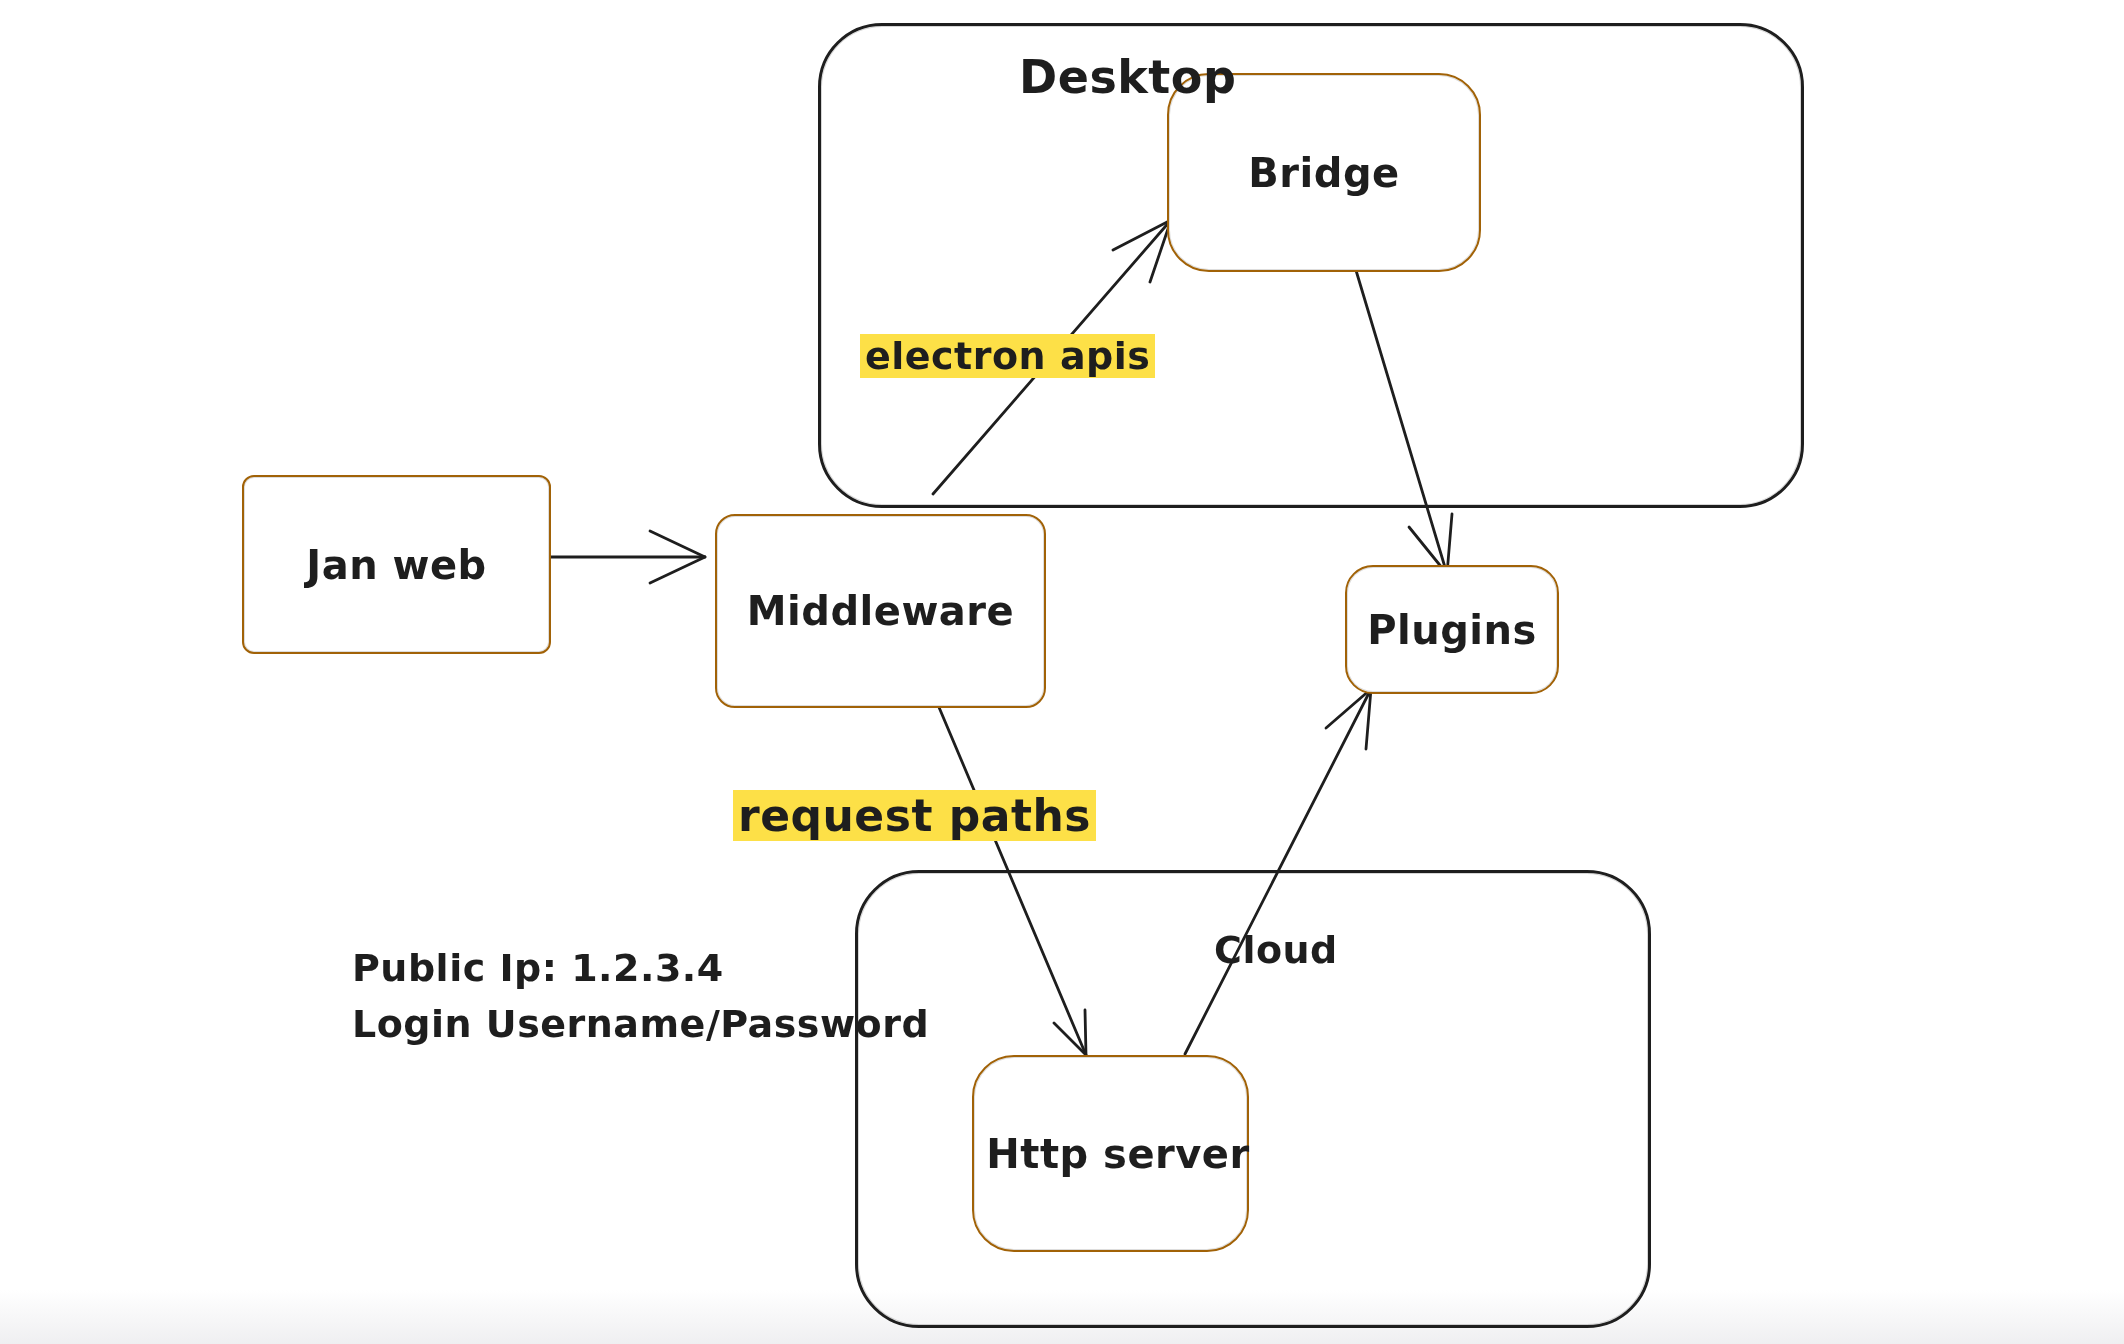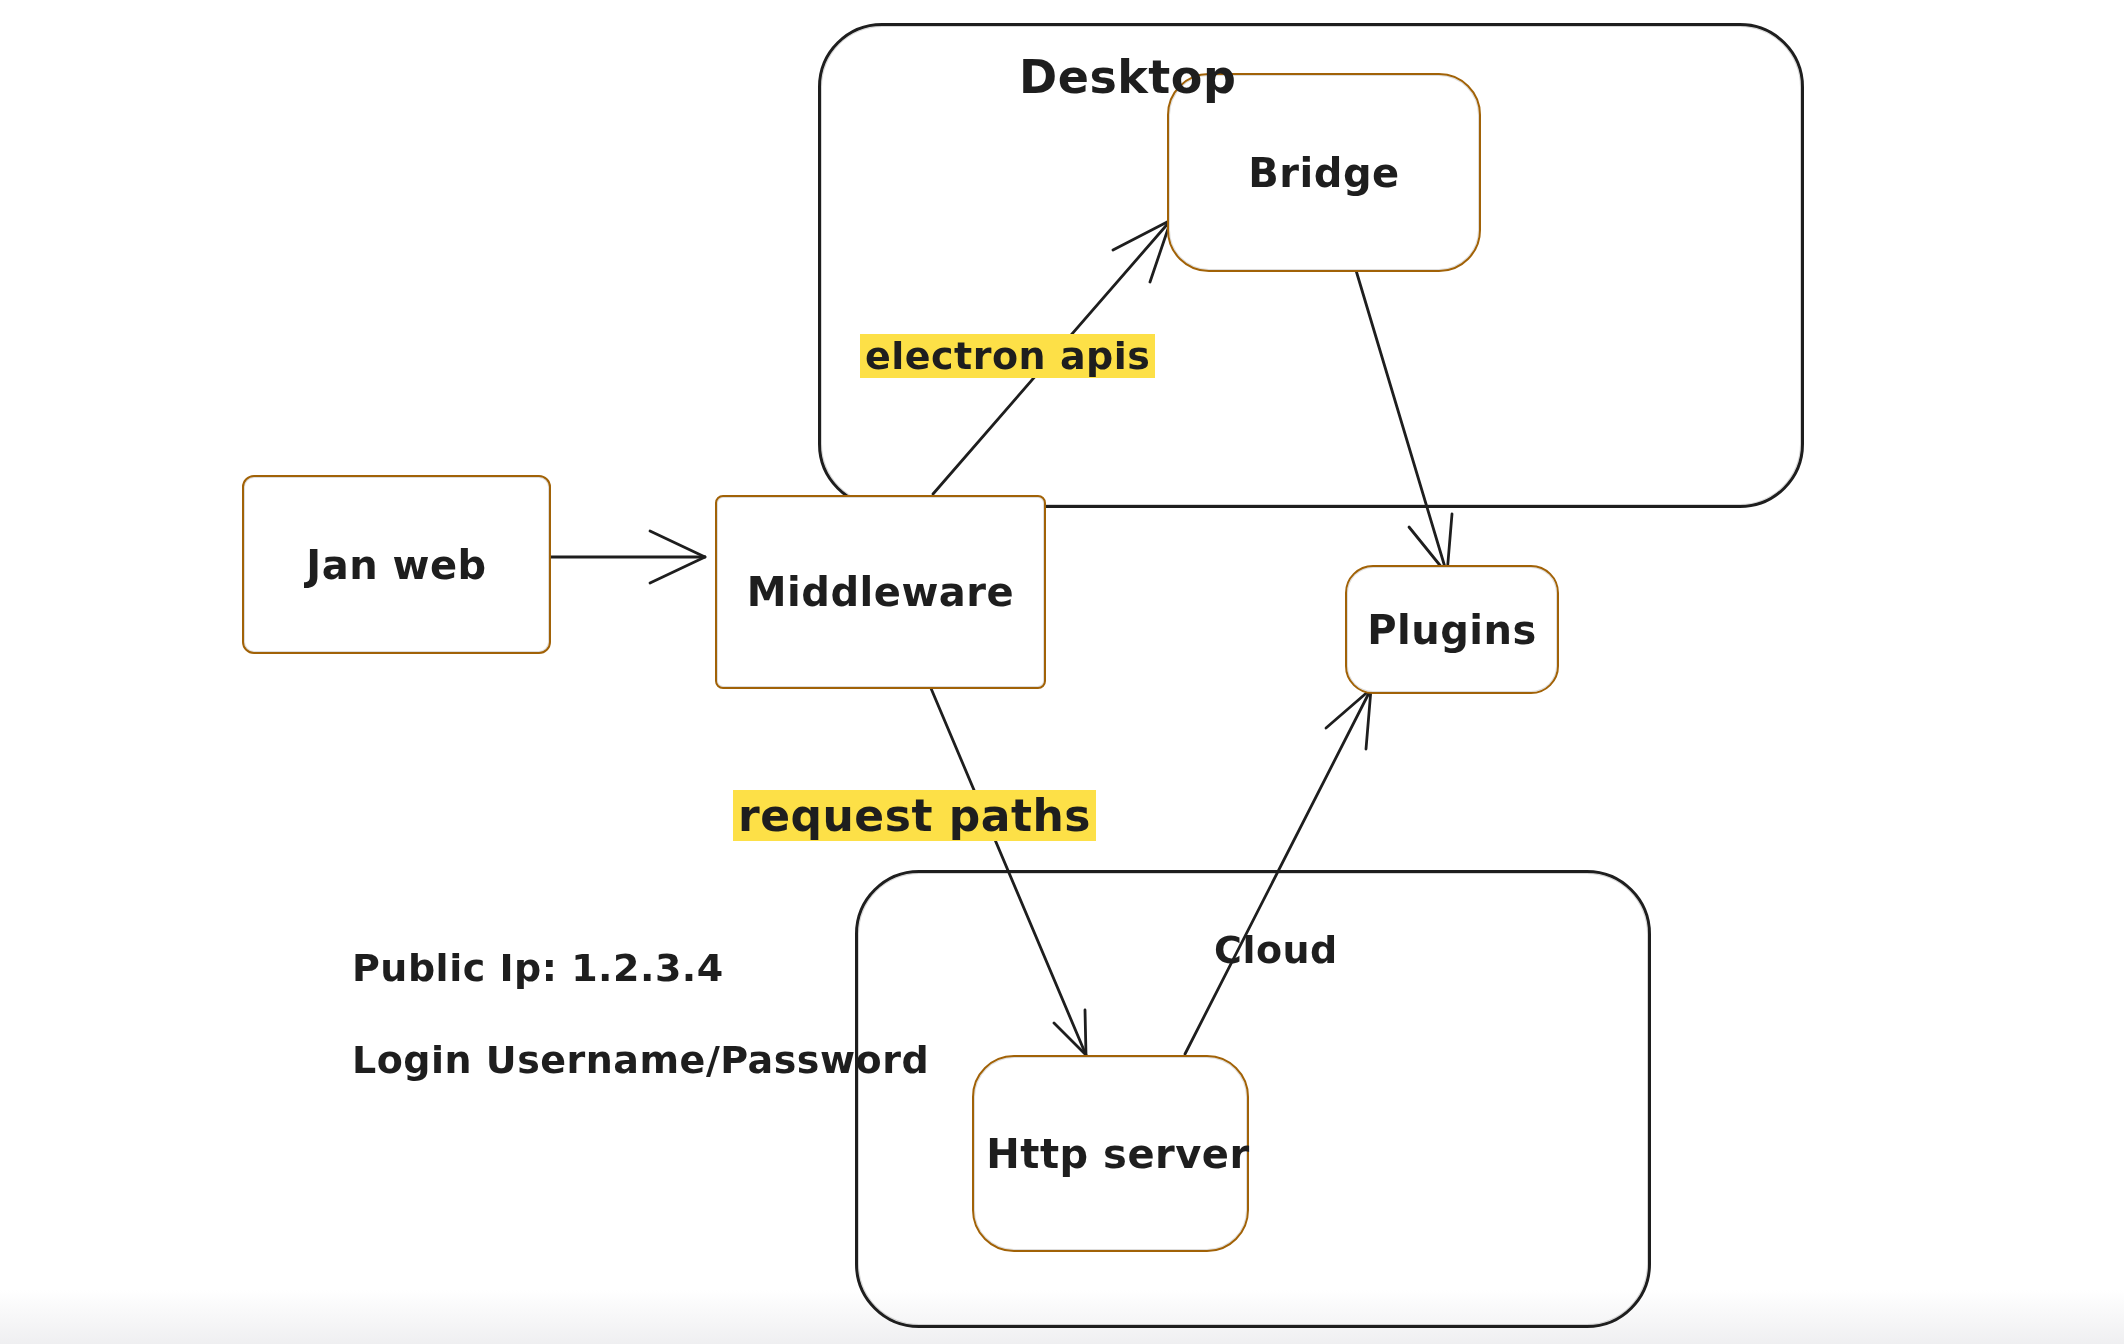--- a/index.html
+++ b/index.html
@@ -66,31 +66,31 @@
     z-index: 4;
   }
   .edge-label {
     background: #fde047;
     padding: 0 5px;
   }
   #desktop { left: 818px; top: 23px; width: 980px; height: 479px; }
   #cloud   { left: 855px; top: 870px; width: 790px; height: 452px; }
 
   #jan-web     { left: 242px;  top: 475px;  width: 305px; height: 175px; border-radius: 12px; }
-  #middleware  { left: 715px;  top: 495px;  width: 327px; height: 190px; border-radius: 8px; }
+  #middleware  { left: 715px;  top: 514px;  width: 327px; height: 190px; border-radius: 20px; }
   #bridge      { left: 1167px; top: 73px;   width: 310px; height: 195px; border-radius: 42px; }
   #plugins     { left: 1345px; top: 565px;  width: 210px; height: 125px; border-radius: 28px; }
   #http-server { left: 972px;  top: 1055px; width: 258px; height: 193px; border-radius: 42px; padding-left: 15px; }
 
   #desktop-label        { left: 1019px;  top: 50px;  font-size: 46px; }
   #cloud-label          { left: 1214px; top: 928px; font-size: 38px; }
   #label-electron-apis  { left: 860px;  top: 334px; font-size: 38px; }
   #label-request-paths  { left: 733px;  top: 778px; font-size: 44px; margin-top: 12px; }
   #annotation-public-ip { left: 352px;  top: 946px;  font-size: 38px; }
-  #annotation-login     { left: 352px;  top: 1002px; font-size: 38px; margin-top: 36px; }
+  #annotation-login     { left: 352px;  top: 1002px; font-size: 38px; }
 
   .edge {
     stroke: #1e1e1e;
     stroke-width: 2.8;
     fill: none;
     stroke-linecap: round;
     stroke-linejoin: round;
   }
 </style>
 </head>

